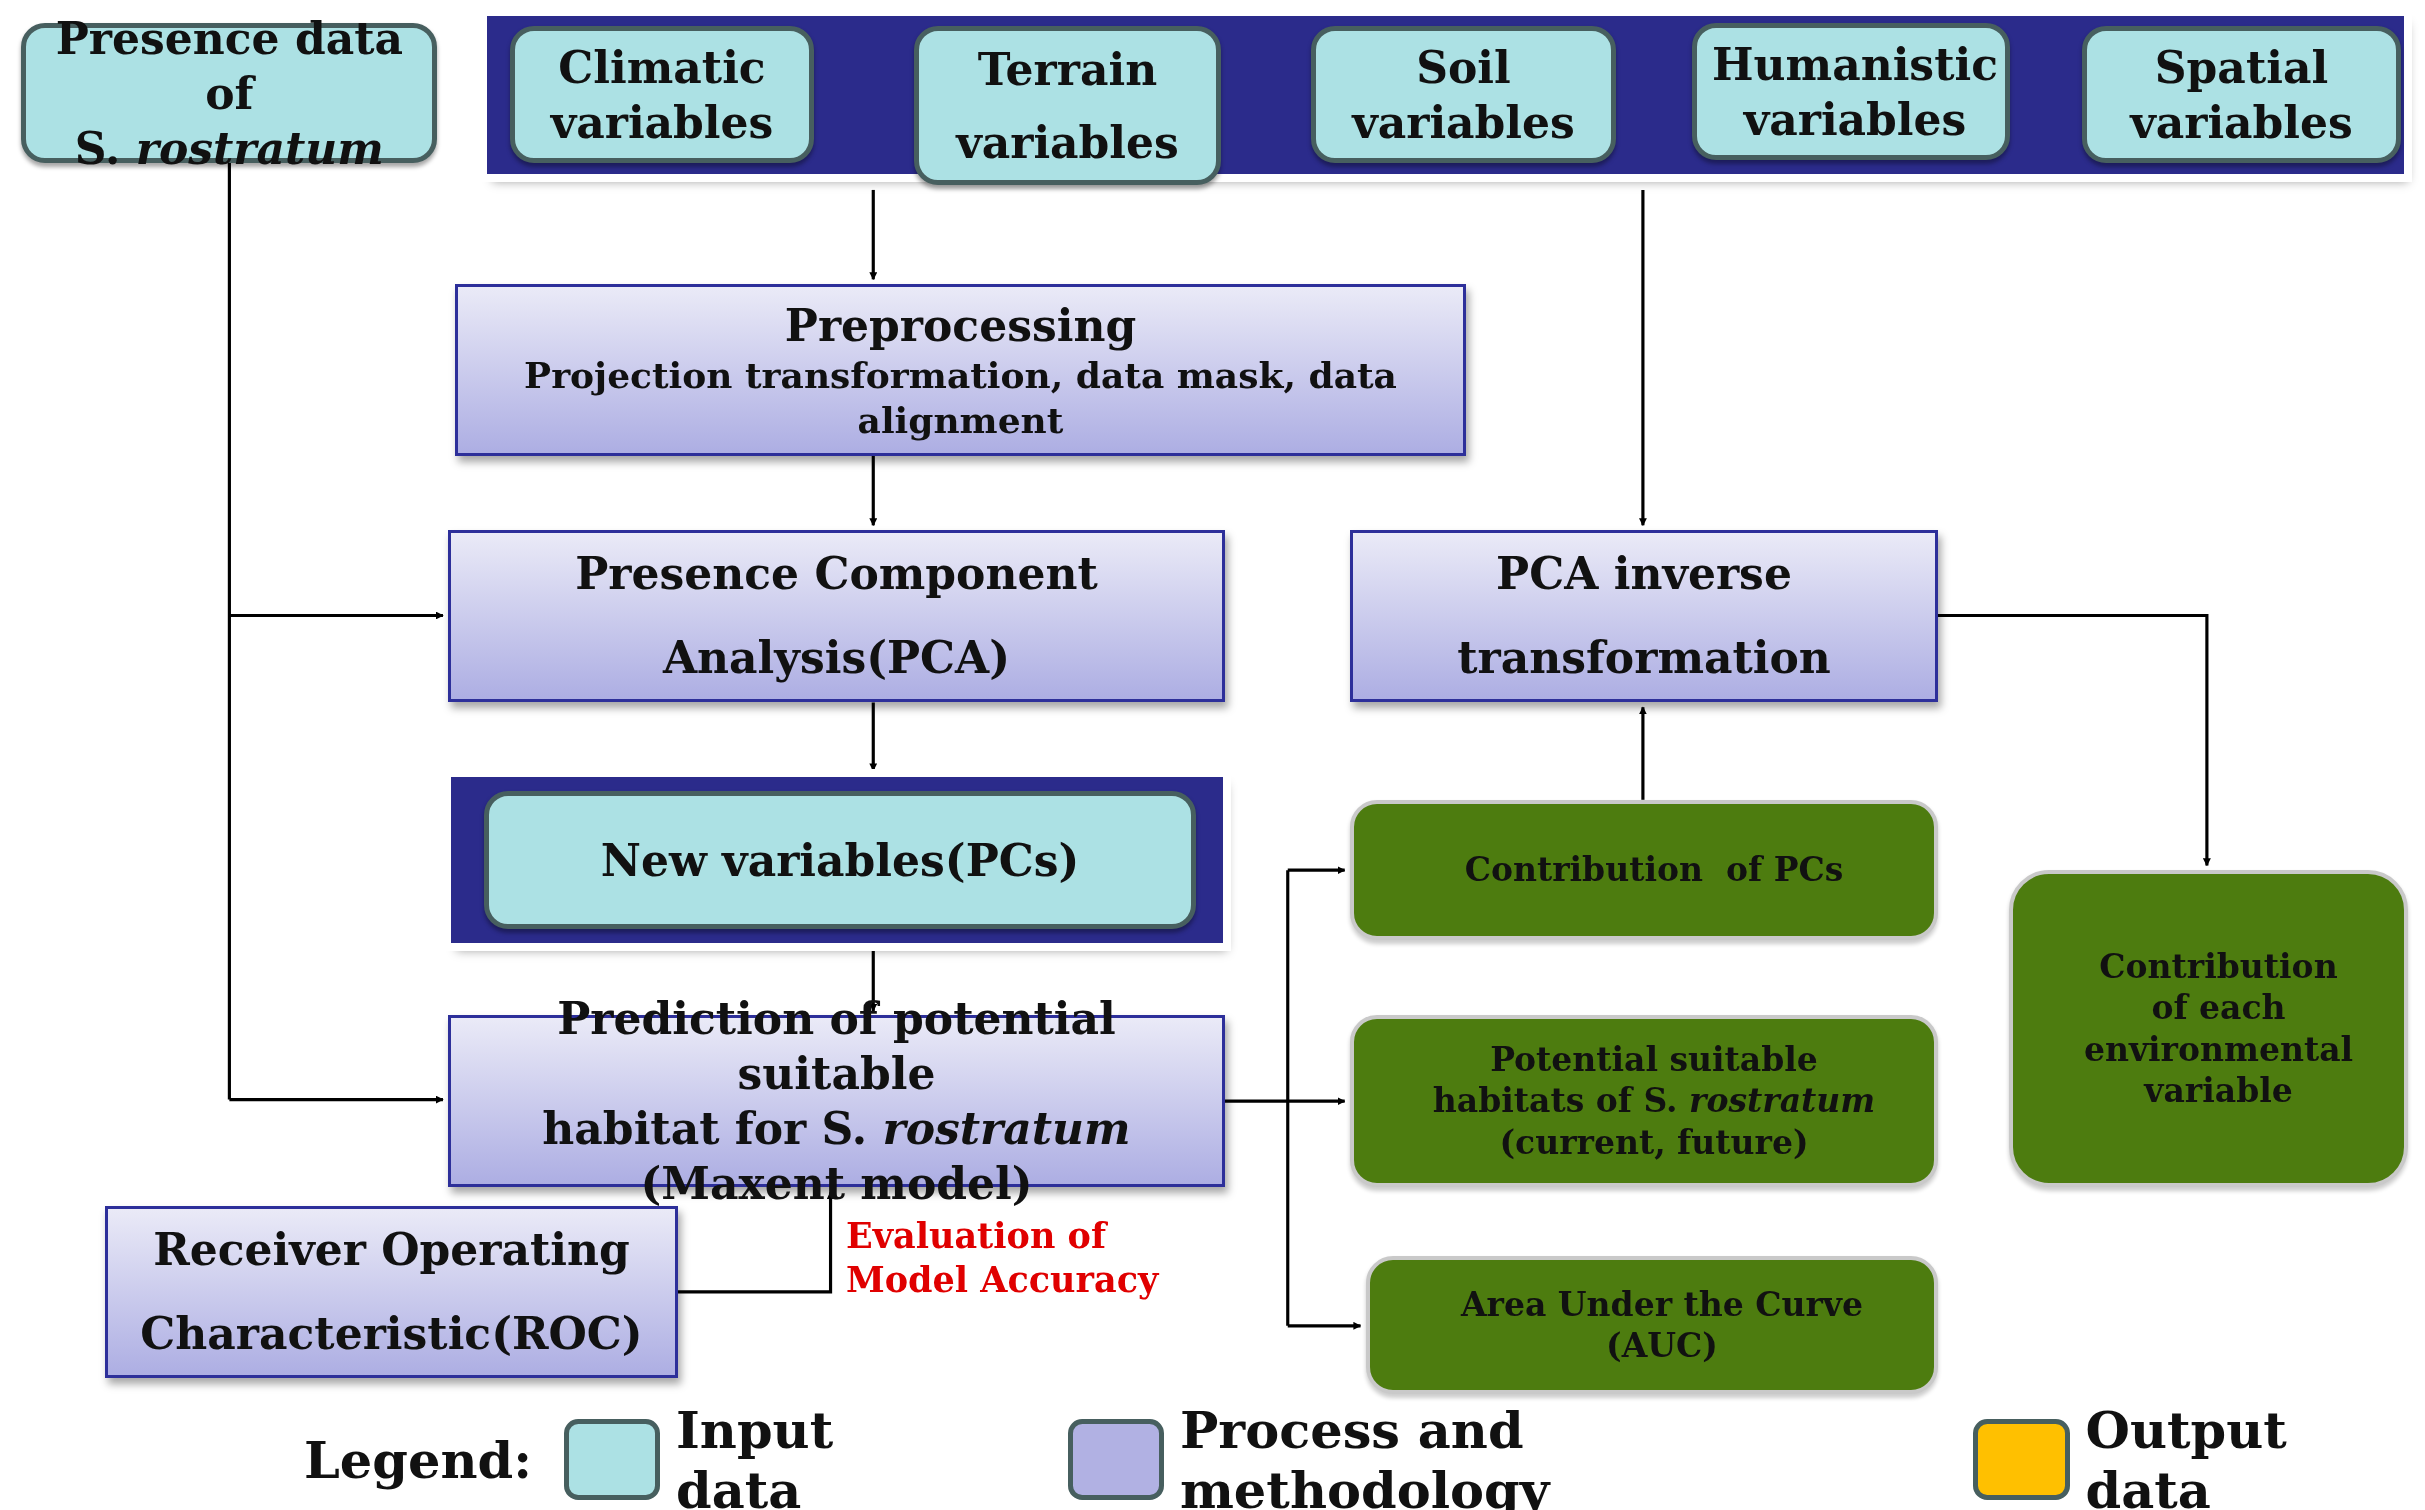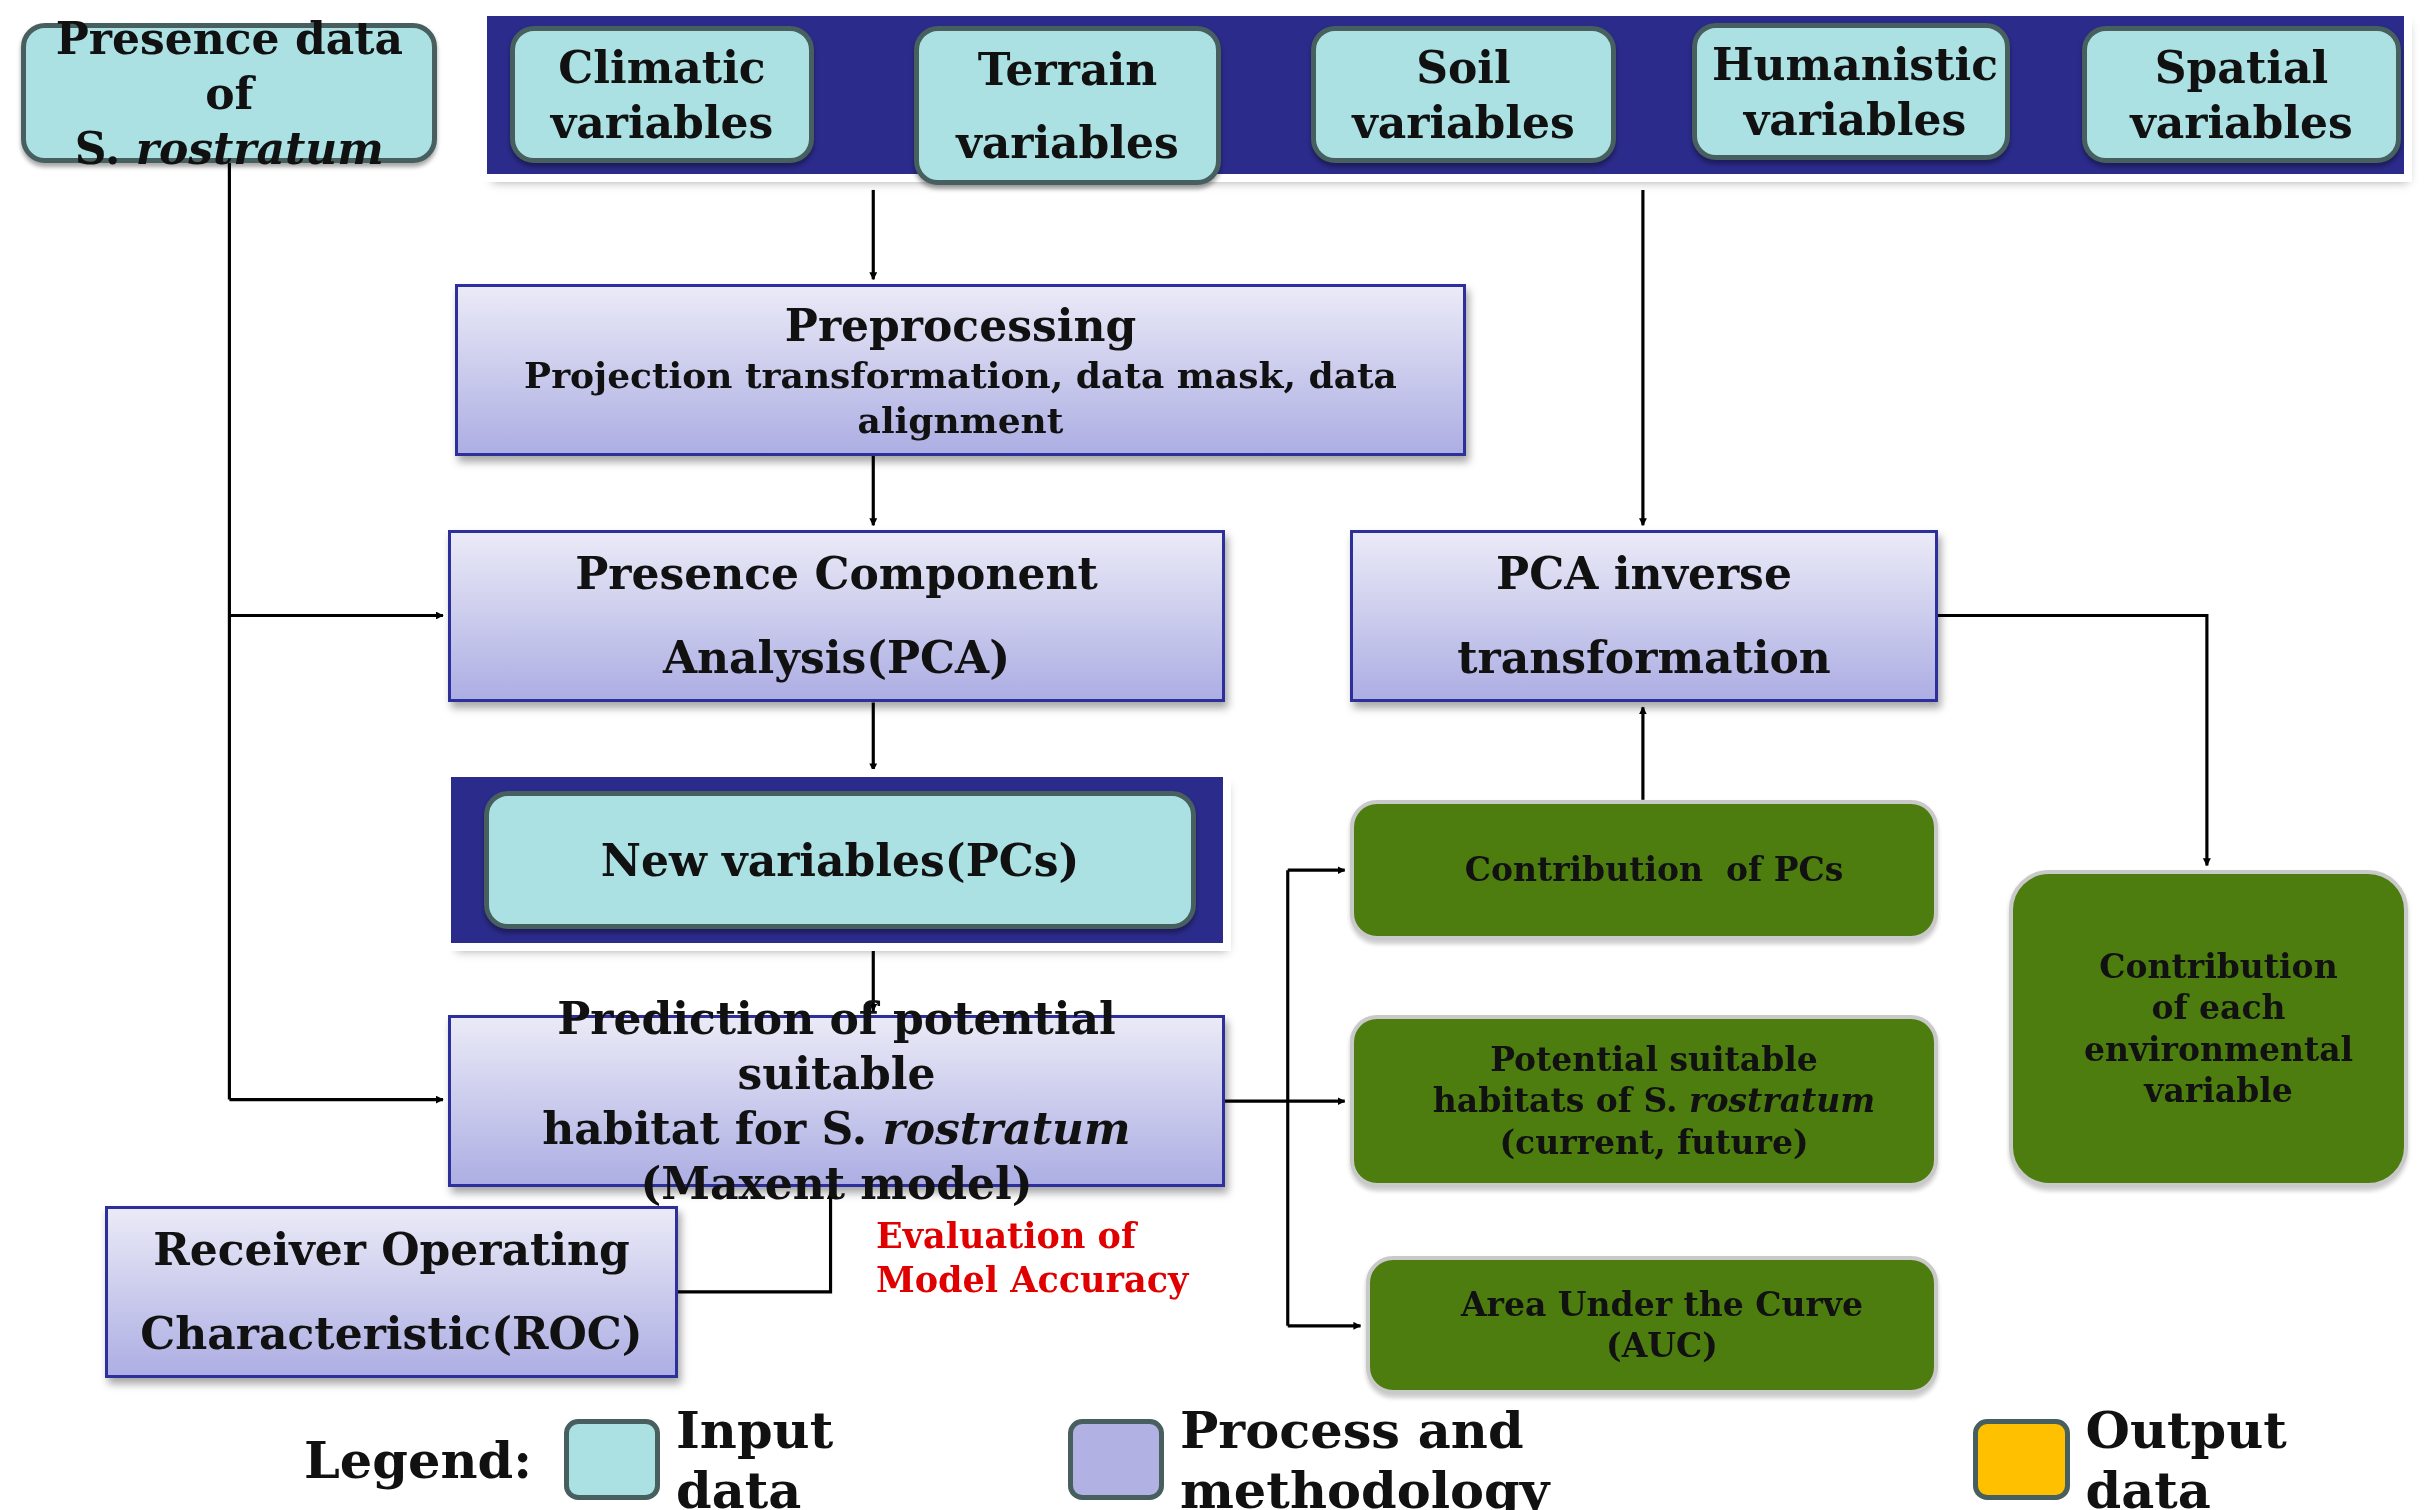--- a/index.html
+++ b/index.html
@@ -112,21 +112,21 @@
   <div>Prediction of potential suitable</div>
   <div><span>habitat for S.</span> <i>rostratum</i></div>
   <div>(Maxent model)</div>
 </div>
 
 <div class="abs box process" style="left:105px;top:1206px;width:573px;height:172px;line-height:1.9;">
   <div>Receiver Operating</div>
   <div>Characteristic(ROC)</div>
 </div>
 
-<div class="abs redtxt" style="left:846px;top:1214px;margin-left:30px;">
+<div class="abs redtxt" style="left:846px;top:1214px;">
   <div>Evaluation of</div>
   <div>Model Accuracy</div>
 </div>
 
 <div class="abs box output" style="left:1350px;top:800px;width:588px;height:140px;">
   <div style="white-space:pre;">Contribution  of PCs</div>
 </div>
 <div class="abs box output" style="left:1350px;top:1015px;width:588px;height:172px;">
   <div>Potential suitable</div>
   <div><span>habitats of S.</span> <i>rostratum</i></div>

